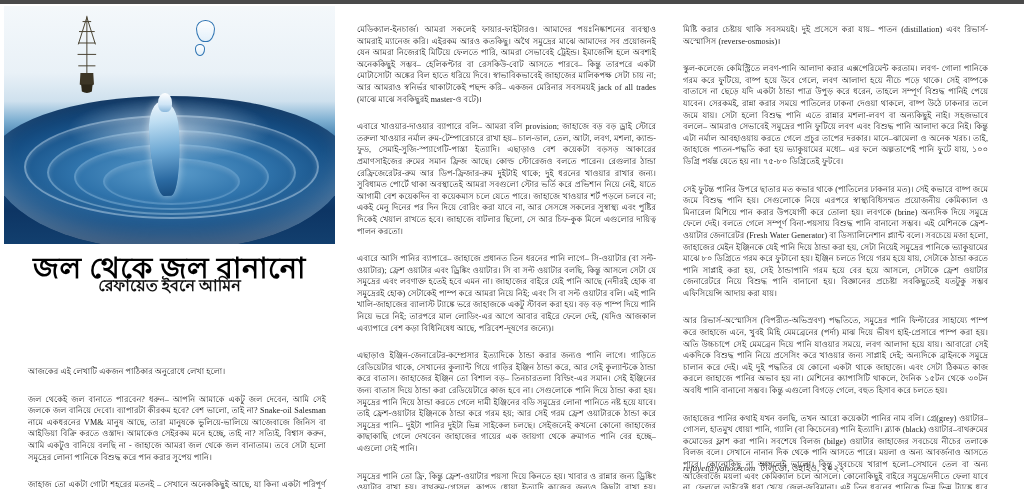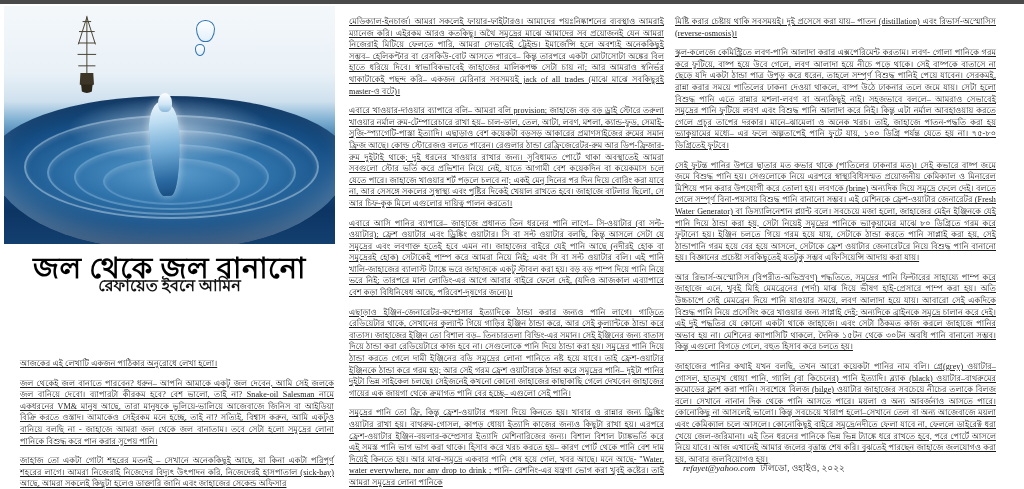--- a/index.html
+++ b/index.html
@@ -32,23 +32,22 @@
   .col {
     position: absolute;
     top: 8px;
     font-size: 8.1px;
     line-height: 11.6px;
     text-align: justify;
     color: #1b1b1b;
     letter-spacing: 0.01em;
   }
   .col p {
-    margin: 8px;
+    margin: 16px;
     text-indent: 0;
-    text-decoration: underline;
   }
   .col-1 {
     left: 12px;
     width: 330px;
     top: 350px;
     height: 136px;
   }
   .col-2 {
     left: 341px;
     width: 331px;

